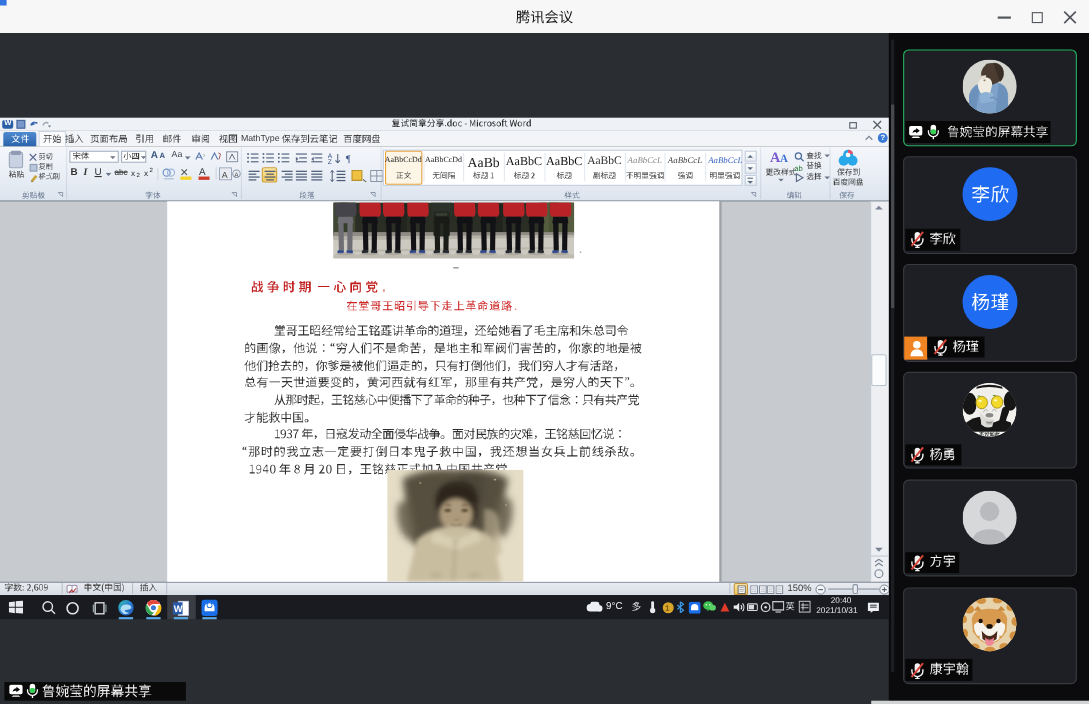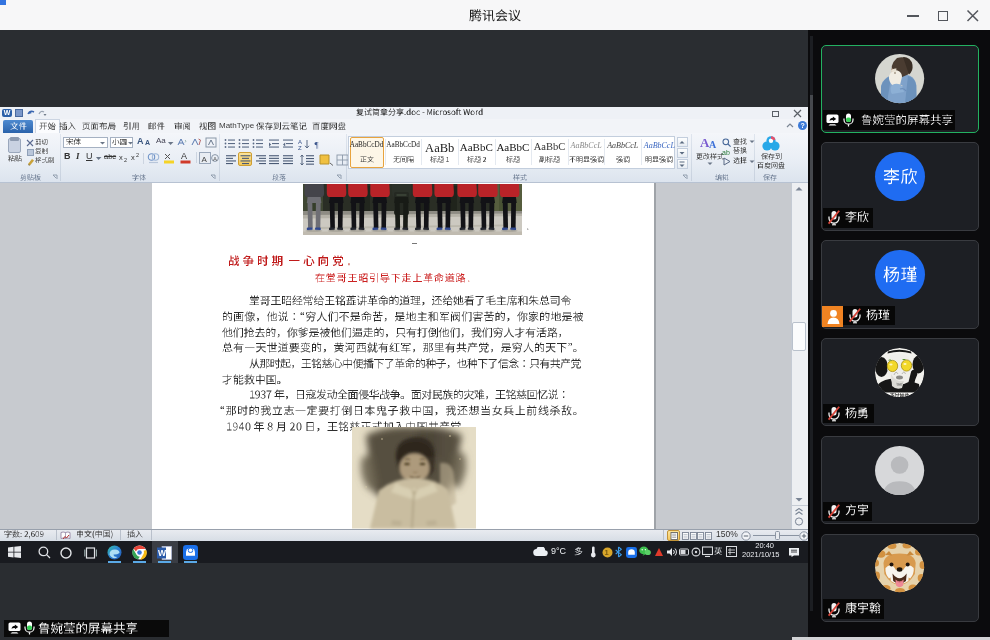--- a/index.html
+++ b/index.html
@@ -780,21 +780,21 @@
       <path d="M3 10.5h5" stroke="#d8dade" stroke-width="1.1"></path>
     </svg>
     <svg style="position:absolute;left:714px;top:546.8px;overflow:visible" width="8" height="11">
       <path transform="translate(0,7.3) scale(0.5)" d="M8-11V-9H3V-5H1V-4H7C7-2 5-1 1 0C1 1 1 1 1 1C6 0 8-1 9-3C10-1 12 1 16 1C16 1 16 1 16 0C13 0 11-1 10-4H16V-5H14V-9H9V-11ZM4-5V-8H8V-6C8-6 8-5 8-5ZM13-5H9C9-5 9-6 9-6V-8H13ZM11-14V-13H6V-14H5V-13H1V-12H5V-10H6V-12H11V-10H12V-12H16V-13H12V-14Z" fill="#eceff2"></path>
     </svg>
     <svg style="position:absolute;left:726px;top:546px" width="11" height="11">
       <rect x="0.5" y="0.5" width="10" height="10" fill="none" stroke="#d8dade" stroke-width="1"></rect>
       <path d="M2 4h7M2 6.5h7M4 2v7" stroke="#d8dade" stroke-width="0.8"></path>
     </svg>
     <div style="position:absolute;left:752px;top:542px;font:400 7.5px 'Liberation Sans',sans-serif;color:#e8eaee;white-space:nowrap;line-height:1.1;text-align:right;width:22px">20:40</div>
-    <div style="position:absolute;left:742px;top:551px;font:400 7.5px 'Liberation Sans',sans-serif;color:#e8eaee;white-space:nowrap;line-height:1.1;">2021/10/15</div>
+    <div style="position:absolute;left:742px;top:551px;font:400 7.5px 'Liberation Sans',sans-serif;color:#e8eaee;white-space:nowrap;line-height:1.1;">2021/10/31</div>
     <svg style="position:absolute;left:788px;top:546.5px" width="12" height="11">
       <path d="M1 1h10v7.5H6L3.5 10V8.5H1z" fill="#eceff2"></path>
       <path d="M3 3.2h6M3 5h6" stroke="#191b20" stroke-width="0.8"></path>
     </svg>
     <div style="position:absolute;left:4px;top:619.5px;width:165px;height:17px;background:#0a0a0a;"></div>
     <svg style="position:absolute;left:8px;top:622px" width="13" height="12">
       <rect x="0.5" y="0.5" width="12" height="8.6" rx="1.6" fill="#fff"></rect>
       <path d="M3.5 6.8q0.6-3 3.4-3.1V2.4l3.3 2.5-3.3 2.4V6q-2-.2-3.4 0.8z" fill="#0a0a0a"></path>
       <path d="M4 10.2l5-0.001 1.5 1.3h-8z" fill="#fff"></path>
     </svg>

